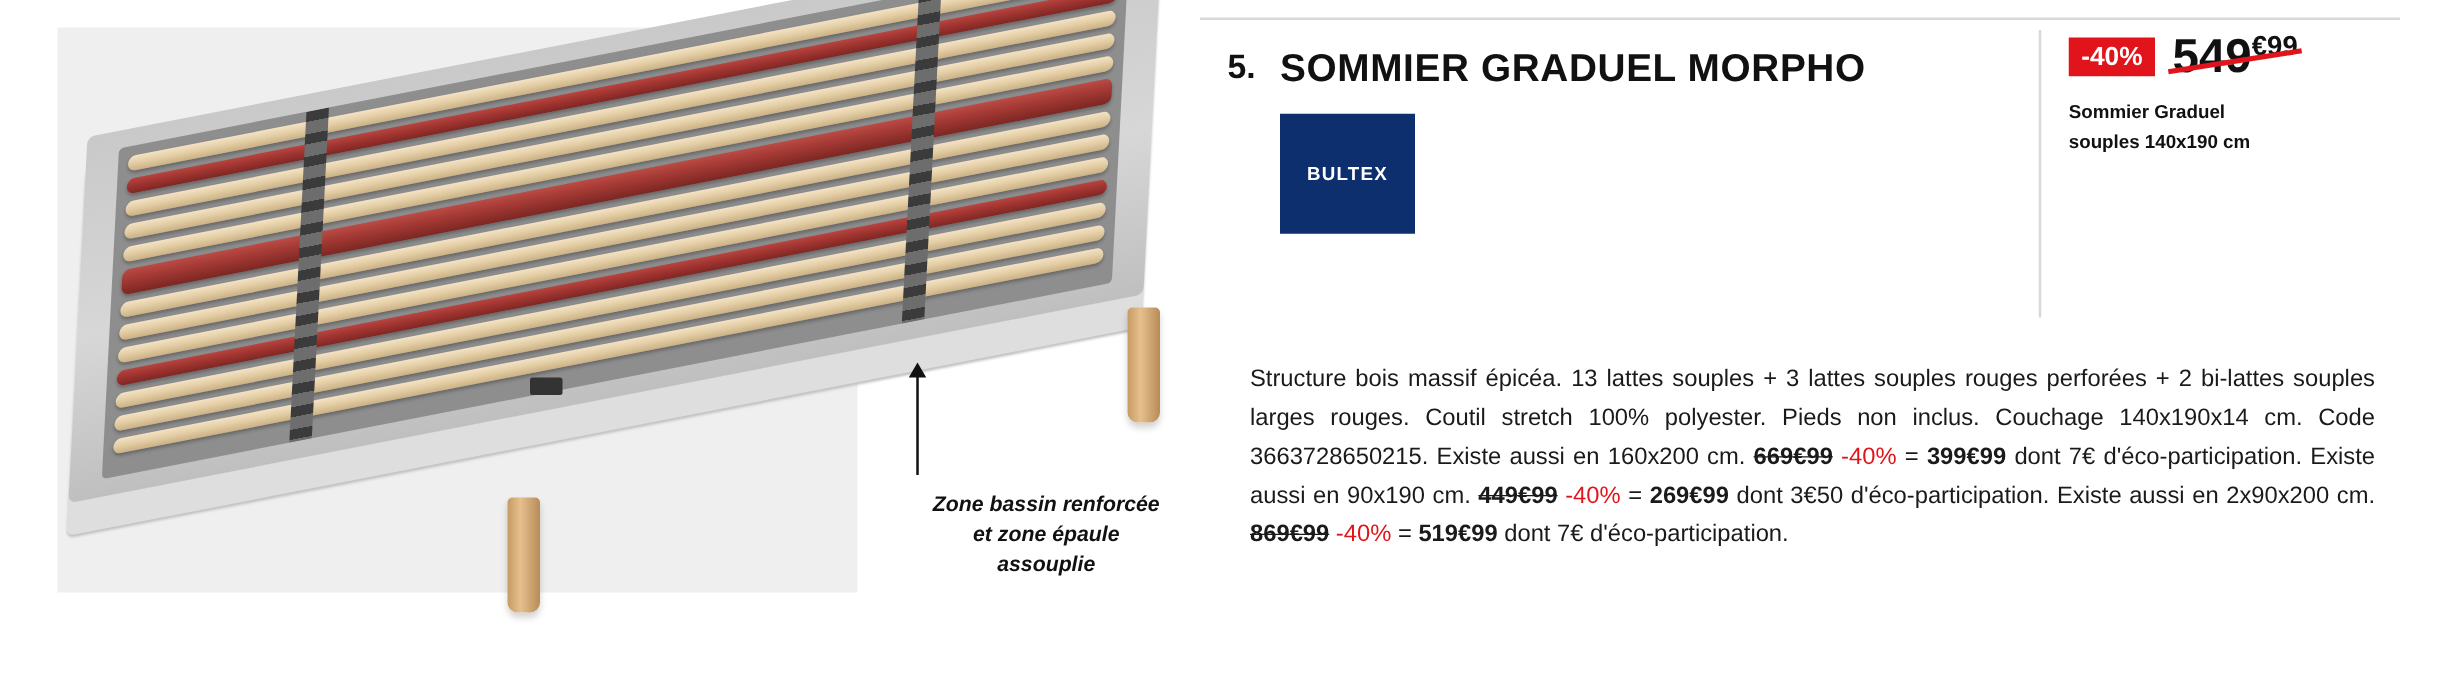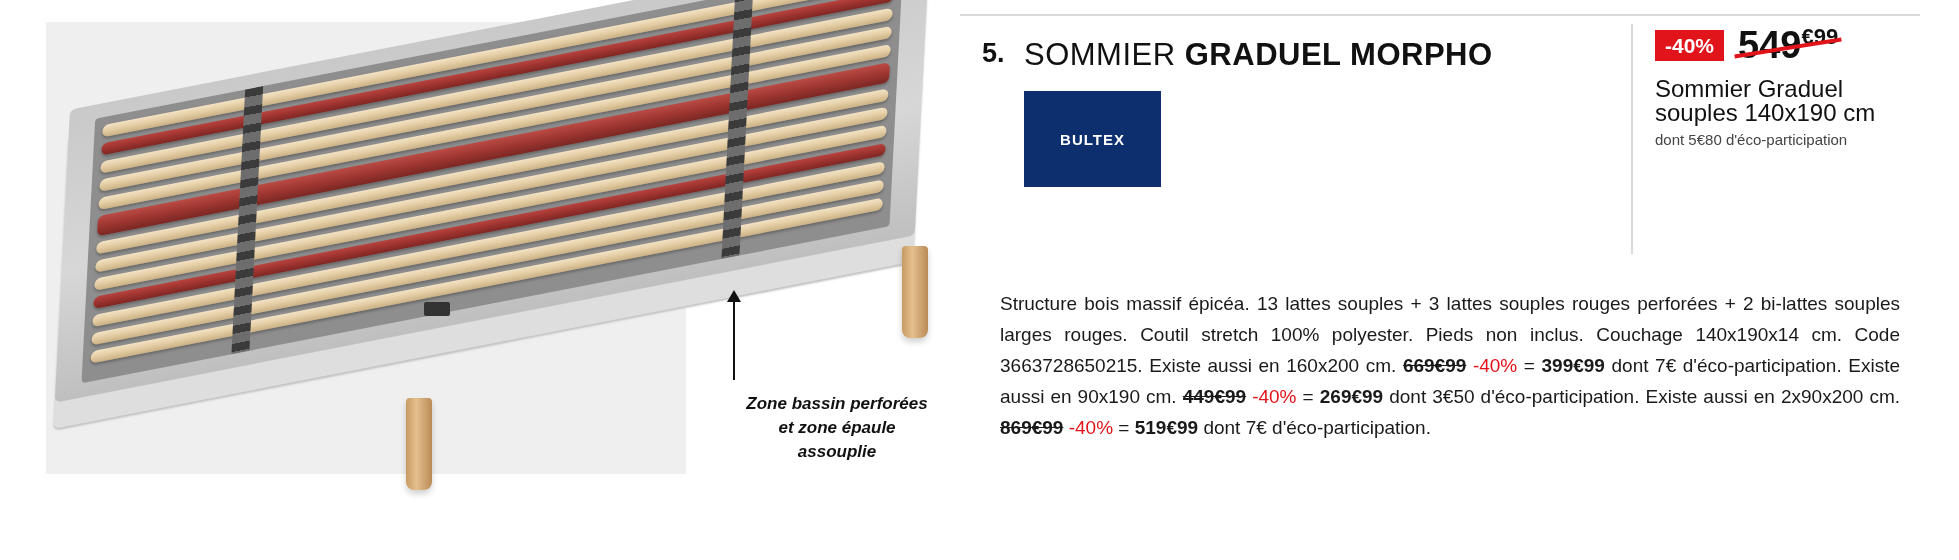--- a/index.html
+++ b/index.html
@@ -147,29 +147,29 @@
   }
   .title-block { padding-top: 12px; width: 520px; }
   .title {
     font-size: 31px;
     line-height: 37px;
     font-weight: bold;
     letter-spacing: .5px;
     color: #111;
     text-transform: uppercase;
   }
-  .title .light { font-weight: normal; }
+  .title .light { font-weight: bold; }
 
   .brand-row {
     display: flex;
     align-items: flex-end;
     margin-top: 18px;
   }
   .brand-logo {
-    width: 137px; height: 96px;
+    width: 108px; height: 96px;
     background: #0d2f6e;
     color: #fff;
     display: flex;
     align-items: center;
     justify-content: center;
     font-size: 15px;
     font-weight: bold;
     letter-spacing: 1px;
   }
   .fab-row {
@@ -241,22 +241,22 @@
     color: #111;
     letter-spacing: -2px;
   }
   .new-price .cents {
     font-size: 33px;
     vertical-align: super;
     letter-spacing: 0;
   }
   .price-desc {
     margin-top: 10px;
-    font-size: 24px;
-    font-weight: normal;
+    font-size: 15px;
+    font-weight: bold;
     line-height: 24px;
     color: #111;
   }
   .eco {
     margin-top: 6px;
     font-size: 15px;
     color: #444;
   }
 
   
@@ -302,21 +302,21 @@
             <div class="railband right"></div>
           </div>
         </div>
       </div>
       <div class="tagbox" style="left:404px; top:292px;"></div>
       <div class="foot" style="left:386px; top:388px;"></div>
       <div class="foot" style="left:882px; top:236px;"></div>
     </div>
 
     <div class="arrow"></div>
-    <div class="callout">Zone bassin perforées et zone épaule assouplie</div>
+    <div class="callout">Zone bassin renforcée et zone épaule assouplie</div>
   </div>
 
   <div class="top-rule"></div>
 
   <div class="info">
 
     <div class="head-row">
       <div class="num">5.</div>
       <div class="title-block">
         <div class="title">
@@ -334,21 +334,20 @@
       <div class="old-row">
         <div class="discount">-40%</div>
         <div class="old-price">
           <span>549</span><span class="cents">€99</span>
         </div>
       </div>
       <div class="price-desc">
         <div>Sommier Graduel</div>
         <div>souples 140x190 cm</div>
       </div>
-      <div class="eco">dont 5€80 d'éco-participation</div>
     </div>
   </div>
 
   <div class="desc">
     <span>Structure bois massif épicéa. 13 lattes souples + 3 lattes souples rouges perforées + 2 bi-lattes souples larges rouges. Coutil stretch 100% polyester. Pieds non inclus. Couchage 140x190x14 cm. Code 3663728650215. Existe aussi en 160x200 cm. </span><span class="strike">669€99</span> <span class="red">-40%</span> <span>= </span><b>399€99</b><span> dont 7€ d'éco-participation. Existe aussi en 90x190 cm. </span><span class="strike">449€99</span> <span class="red">-40%</span> <span>= </span><b>269€99</b><span> dont 3€50 d'éco-participation. Existe aussi en 2x90x200 cm. </span><span class="strike">869€99</span> <span class="red">-40%</span> <span>= </span><b>519€99</b><span> dont 7€ d'éco-participation.</span>
   </div>
 
 </div>
 
 </body></html>

